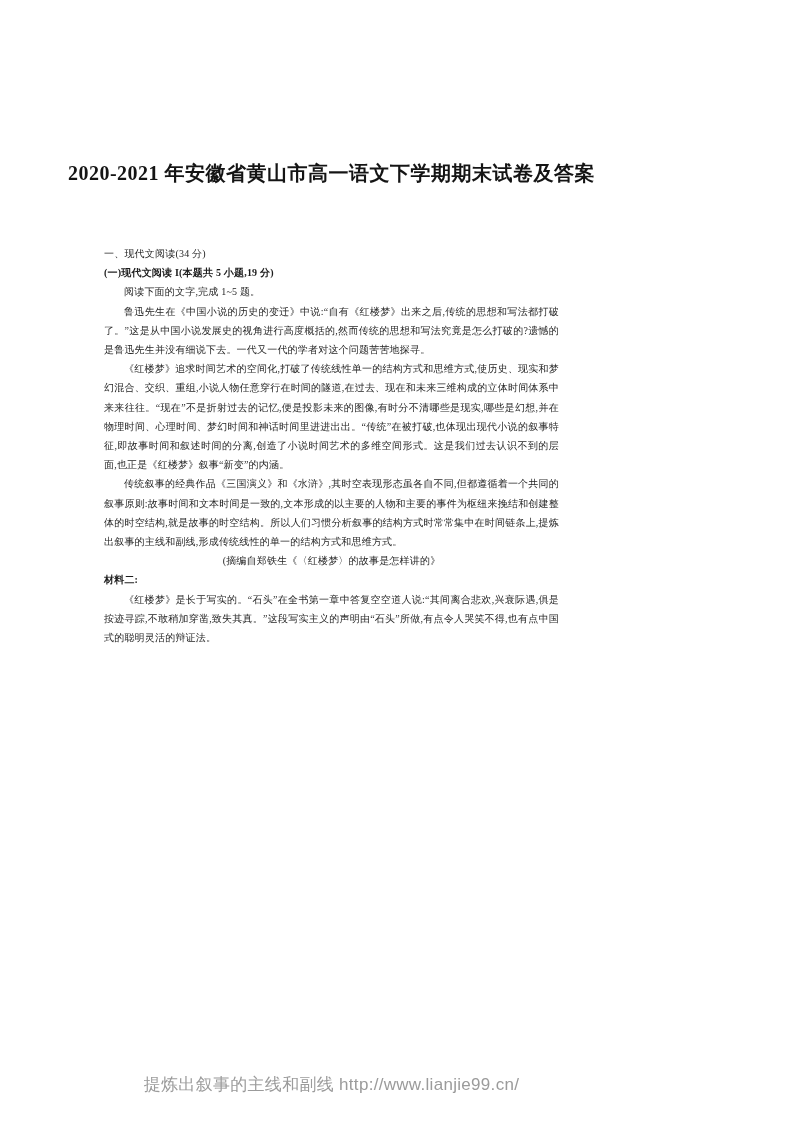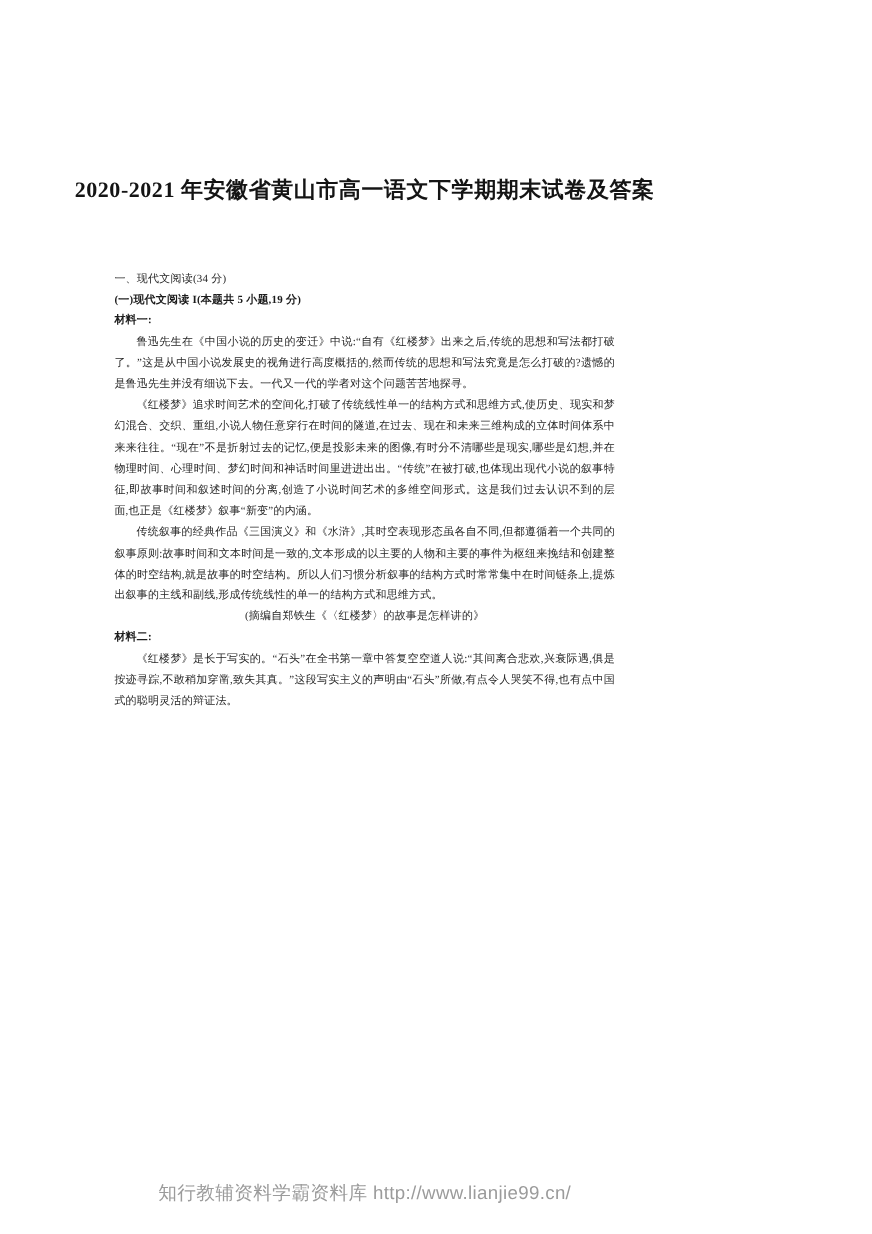--- a/index.html
+++ b/index.html
@@ -59,30 +59,30 @@
 <div class="page">
 
   <h1 class="doc-title">2020-2021 年安徽省黄山市高一语文下学期期末试卷及答案</h1>
 
   <div class="content">
 
     <p class="s-indent">一、现代文阅读(34 分)</p>
 
     <p class="bold">(一)现代文阅读 I(本题共 5 小题,19 分)</p>
 
+    <p class="indent2">阅读下面的文字,完成 1~5 题。</p>
 
-    <p class="bold">材料一:</p>
 
     <p class="indent2">鲁迅先生在《中国小说的历史的变迁》中说:“自有《红楼梦》出来之后,传统的思想和写法都打破了。”这是从中国小说发展史的视角进行高度概括的,然而传统的思想和写法究竟是怎么打破的?遗憾的是鲁迅先生并没有细说下去。一代又一代的学者对这个问题苦苦地探寻。</p>
     <p class="indent2">《红楼梦》追求时间艺术的空间化,打破了传统线性单一的结构方式和思维方式,使历史、现实和梦幻混合、交织、重组,小说人物任意穿行在时间的隧道,在过去、现在和未来三维构成的立体时间体系中来来往往。“现在”不是折射过去的记忆,便是投影未来的图像,有时分不清哪些是现实,哪些是幻想,并在物理时间、心理时间、梦幻时间和神话时间里进进出出。“传统”在被打破,也体现出现代小说的叙事特征,即故事时间和叙述时间的分离,创造了小说时间艺术的多维空间形式。这是我们过去认识不到的层面,也正是《红楼梦》叙事“新变”的内涵。</p>
     <p class="indent2">传统叙事的经典作品《三国演义》和《水浒》,其时空表现形态虽各自不同,但都遵循着一个共同的叙事原则:故事时间和文本时间是一致的,文本形成的以主要的人物和主要的事件为枢纽来挽结和创建整体的时空结构,就是故事的时空结构。所以人们习惯分析叙事的结构方式时常常集中在时间链条上,提炼出叙事的主线和副线,形成传统线性的单一的结构方式和思维方式。</p>
 
     <p class="attribution">(摘编自郑铁生《〈红楼梦〉的故事是怎样讲的》</p>
 
     <p class="bold">材料二:</p>
 
     <p class="indent2">《红楼梦》是长于写实的。“石头”在全书第一章中答复空空道人说:“其间离合悲欢,兴衰际遇,俱是按迹寻踪,不敢稍加穿凿,致失其真。”这段写实主义的声明由“石头”所做,有点令人哭笑不得,也有点中国式的聪明灵活的辩证法。</p>
 
   </div>
 
-  <div class="footer">知行教辅资料学霸资料库 http://www.lianjie99.cn/</div>
+  <div class="footer">提炼出叙事的主线和副线 http://www.lianjie99.cn/</div>
 
 </div>
 
 </body></html>

